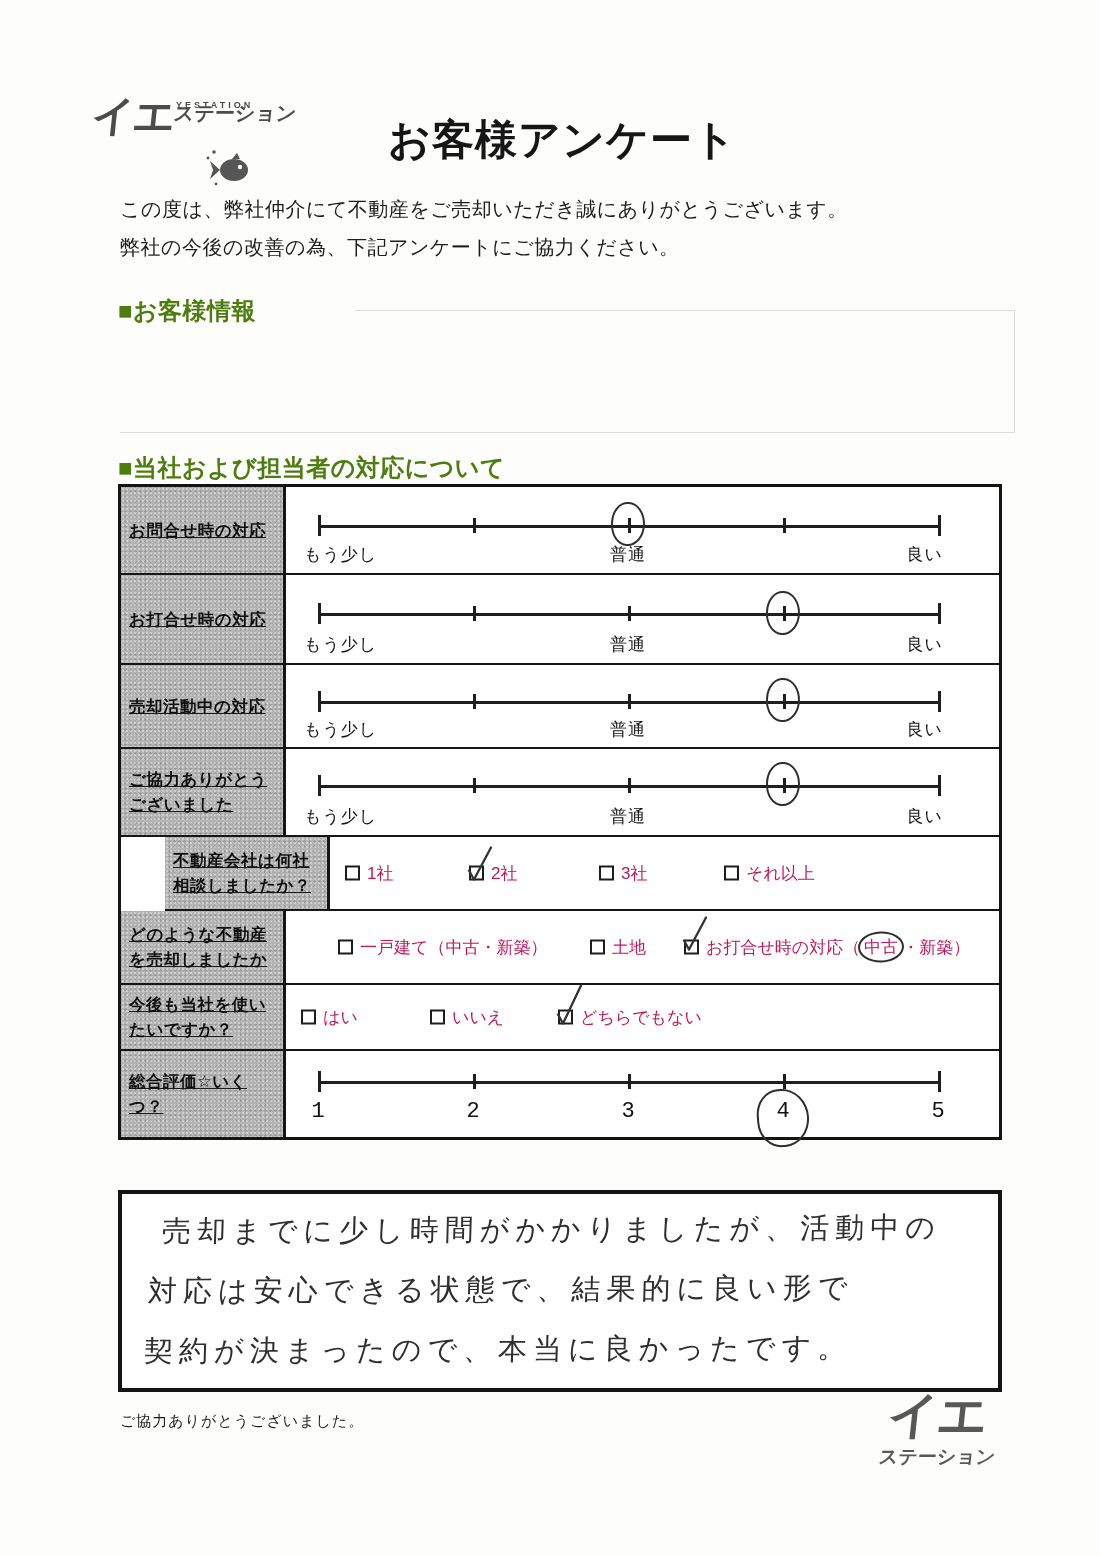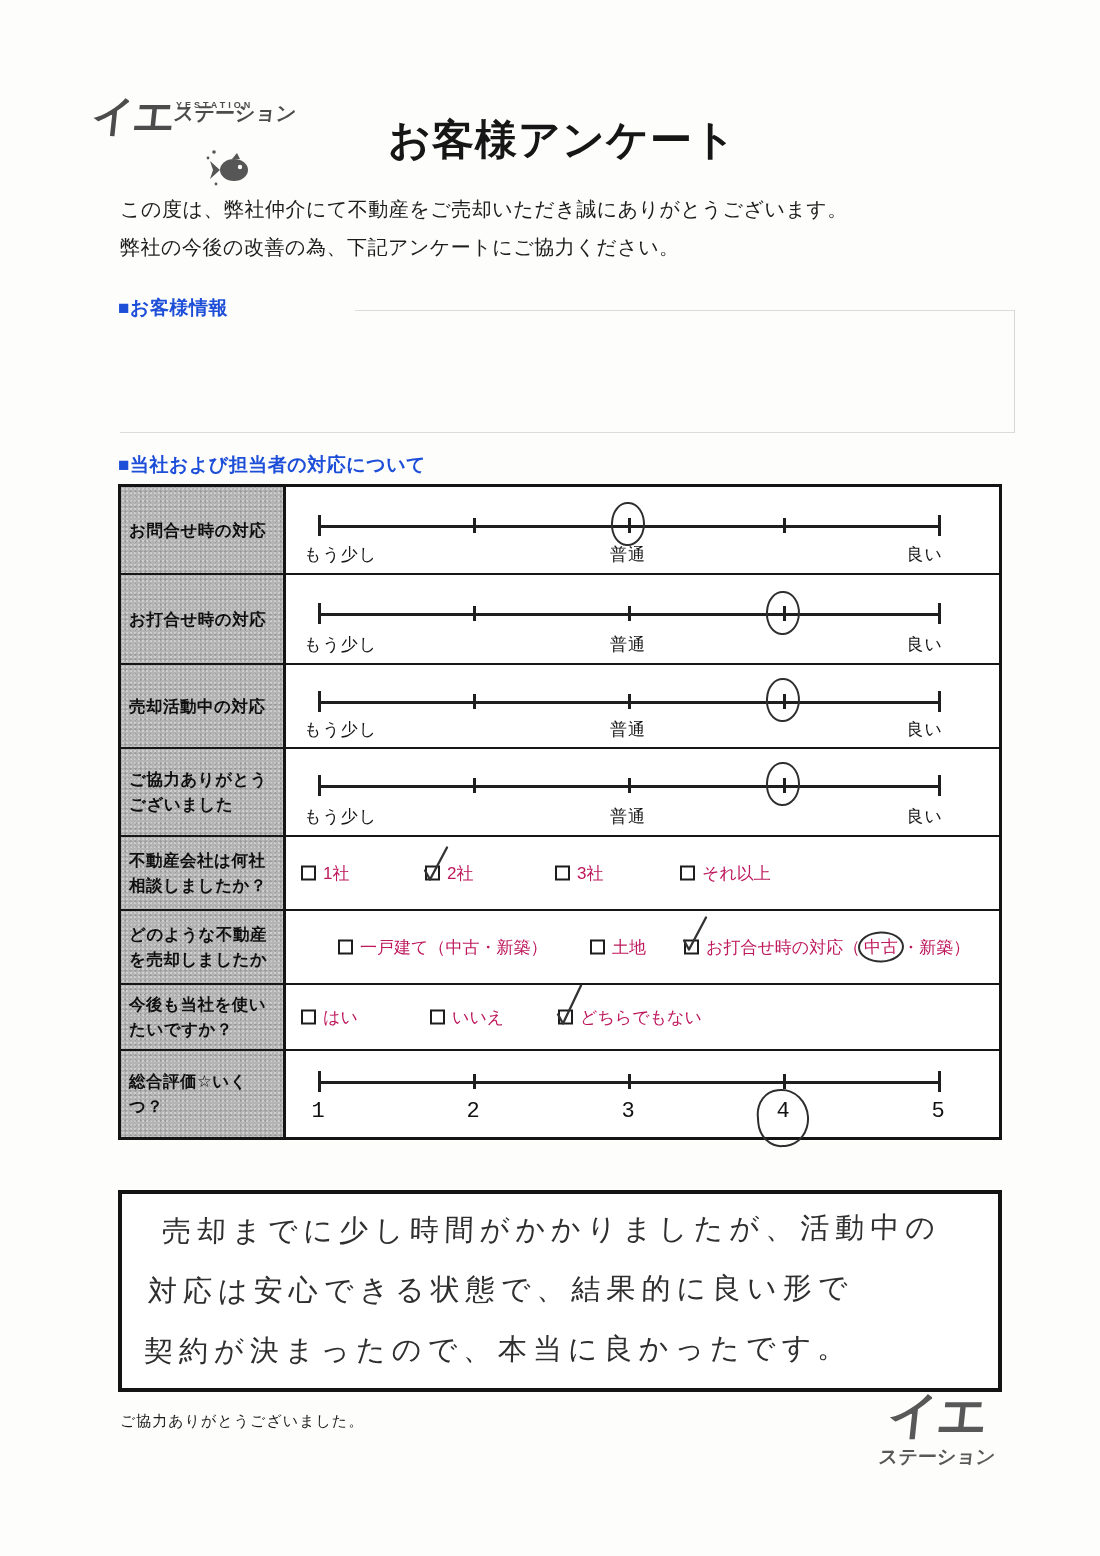--- a/index.html
+++ b/index.html
@@ -15,32 +15,32 @@
   .logo-top{left:92px; top:86px; width:210px; height:110px;}
   .logo-kana-main{position:absolute; left:0; top:2px; font-size:42px; font-weight:bold; color:#4c4c4c; letter-spacing:-2px; transform:skewX(-6deg);}
   .logo-latin{position:absolute; left:84px; top:14px; font-size:9px; font-weight:bold; color:#4c4c4c; letter-spacing:3px;}
   .logo-kana-sub{position:absolute; left:82px; top:14px; font-size:20px; font-weight:bold; color:#4c4c4c; letter-spacing:0px; transform:skewX(-6deg);}
   .logo-fish{position:absolute; left:112px; top:60px;}
   .doc-title{left:388px; top:112px; font-size:42px; font-weight:bold; letter-spacing:1px; color:#161616;}
   .intro-1{left:120px; top:196px; font-size:20px; letter-spacing:.5px;}
   .intro-2{left:120px; top:234px; font-size:20px; letter-spacing:.5px;}
 
   
-  .sec-heading{font-size:19px; font-weight:bold; color:#1d4ed8; letter-spacing:.5px;text-align:center;}
+  .sec-heading{font-size:24px; font-weight:bold; color:#4d7c0f; letter-spacing:.5px;text-align:center;}
   .customer-heading{left:118px; top:295px;}
   .response-heading{left:118px; top:452px;}
 
   
   .redact-top{left:355px; top:310px; width:660px; height:0; border-top:1px solid #dcdcdc;}
   .redact-right{left:1014px; top:310px; width:0; height:123px; border-left:1px solid #d6d6d6;}
   .redact-bottom{left:120px; top:432px; width:895px; height:0; border-top:1px solid #dcdcdc;}
 
   
   .survey-table{left:118px; top:484px; width:884px; border:3px solid #141414; box-sizing:border-box; background:#fff;}
-  .s-row{display:flex; border-bottom:2px solid #161616;}
+  .s-row{display:flex; border-bottom:2px solid #161616;text-decoration:underline;}
   .s-row:last-child{border-bottom:none;}
   .s-label{
     width:165px; flex:0 0 165px; box-sizing:border-box;
     border-right:3px solid #141414;
     background-color:#b4b4b4;
     background-image:radial-gradient(rgba(255,255,255,.35) 1px, transparent 1.2px),
                      radial-gradient(rgba(0,0,0,.14) 1px, transparent 1.2px);
     background-size:4px 4px,5px 5px; background-position:0 0,2px 2px;
     display:flex; align-items:center; padding:0 8px;
     font-size:16.5px; font-weight:bold; line-height:1.5; color:#0f0f0f; letter-spacing:.5px;
@@ -173,21 +173,21 @@
         <div class="tick" style="left:342px;top:29px;height:15px;"></div>
         <div class="tick" style="left:497px;top:29px;height:15px;"></div>
         <div class="tick" style="left:652px;top:26px;height:21px;"></div>
         <div class="slabel" style="left:18px;bottom:7px;">もう少し</div>
         <div class="slabel" style="left:342px;bottom:7px;transform:translateX(-50%);">普通</div>
         <div class="slabel" style="right:56px;bottom:7px;">良い</div>
         <div class="mark-circle" style="top: 13px; left: 497px;"></div>
       </div>
     </div>
 
-    <div class="s-row" style="height:72px;">
+    <div class="s-row" style="height:72px;margin-left:44px;">
       <div class="s-label">不動産会社は何社相談しましたか？</div>
       <div class="s-content">
         <span class="opt" style="left:15px;">
           <span class="cbox"></span><span>1社</span>
         </span>
         <span class="opt" style="left:139px;">
           <span class="cbox"></span><span>2社</span>
           <svg class="checkmark" width="30" height="38" viewBox="0 0 30 38">
               <path d="M26 2 L9 34 M9 34 L4 25" stroke="#333" stroke-width="2.3" fill="none" stroke-linecap="round"></path>
             </svg>

